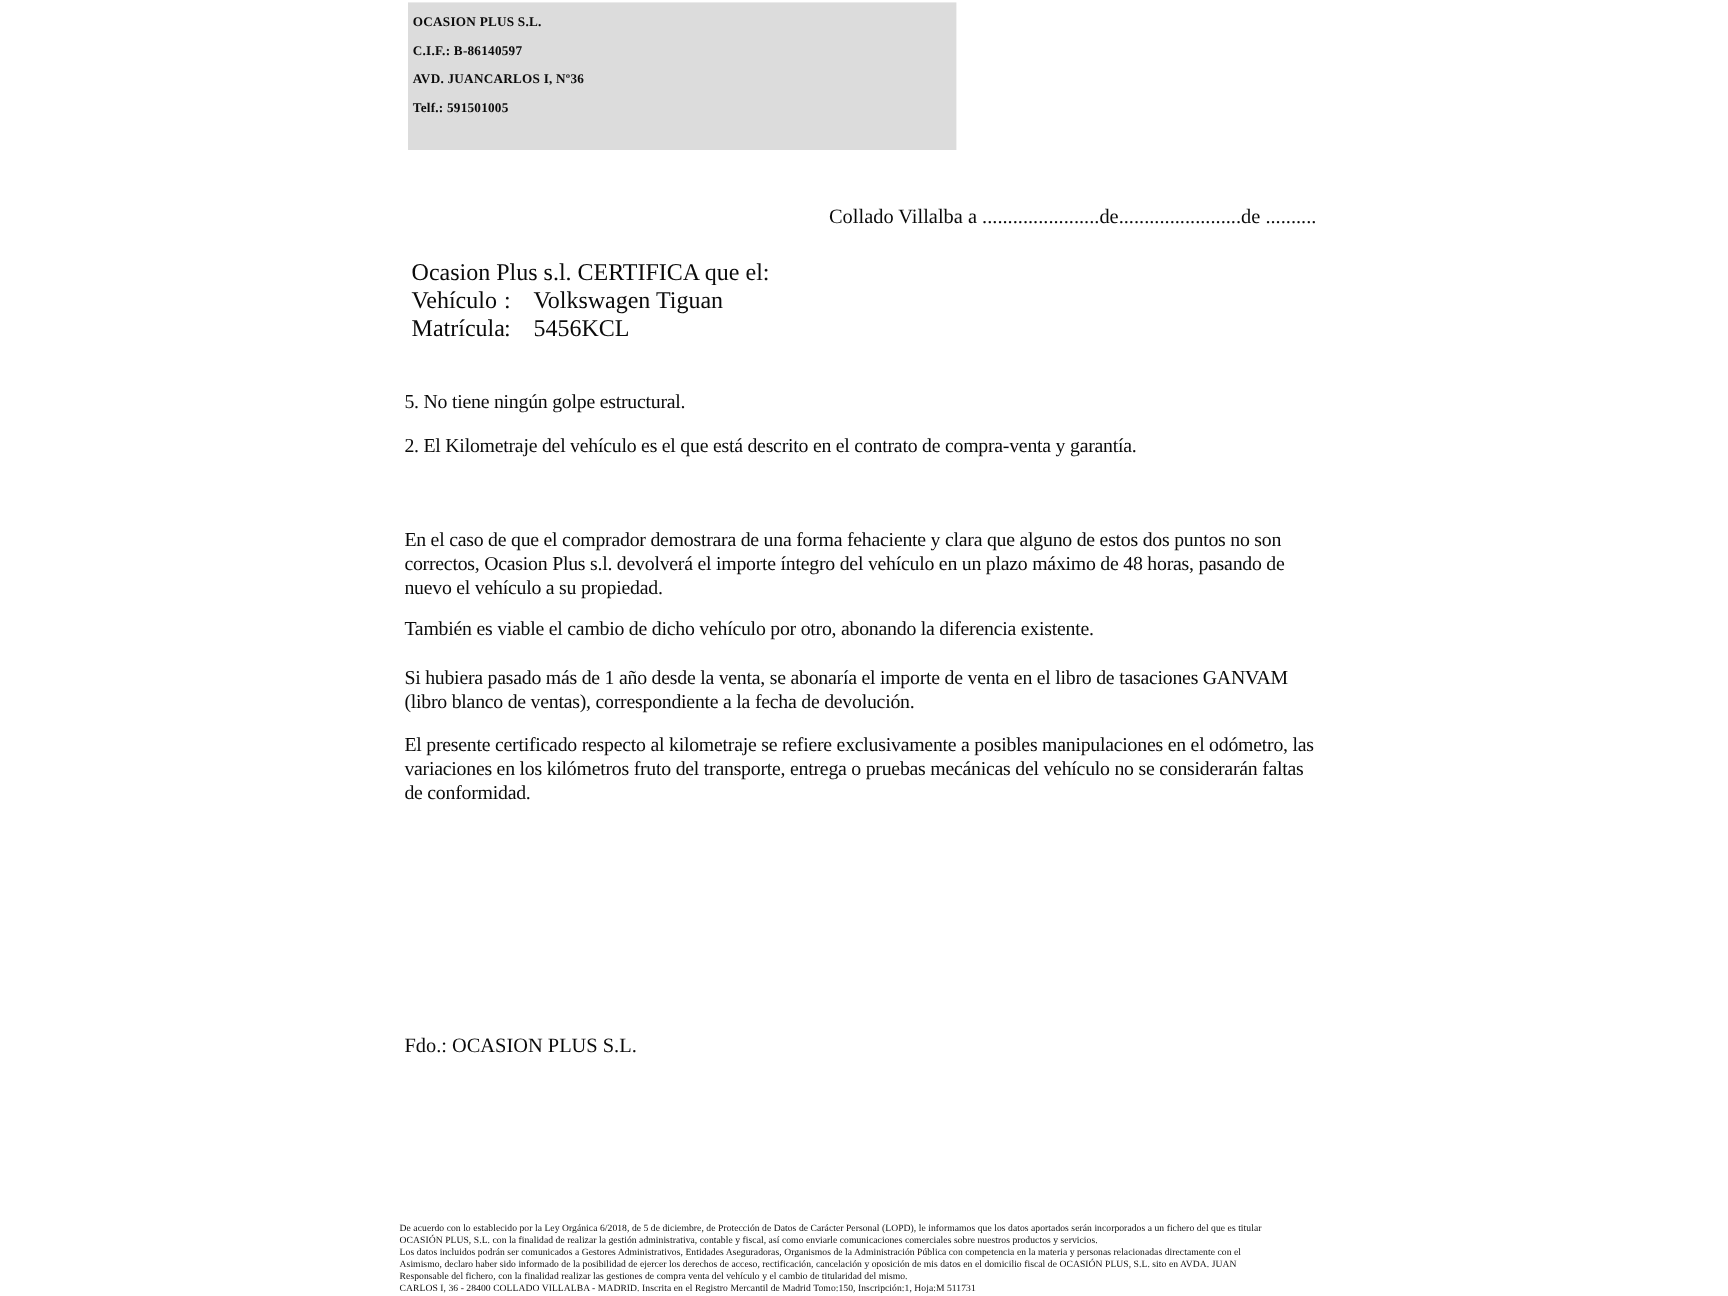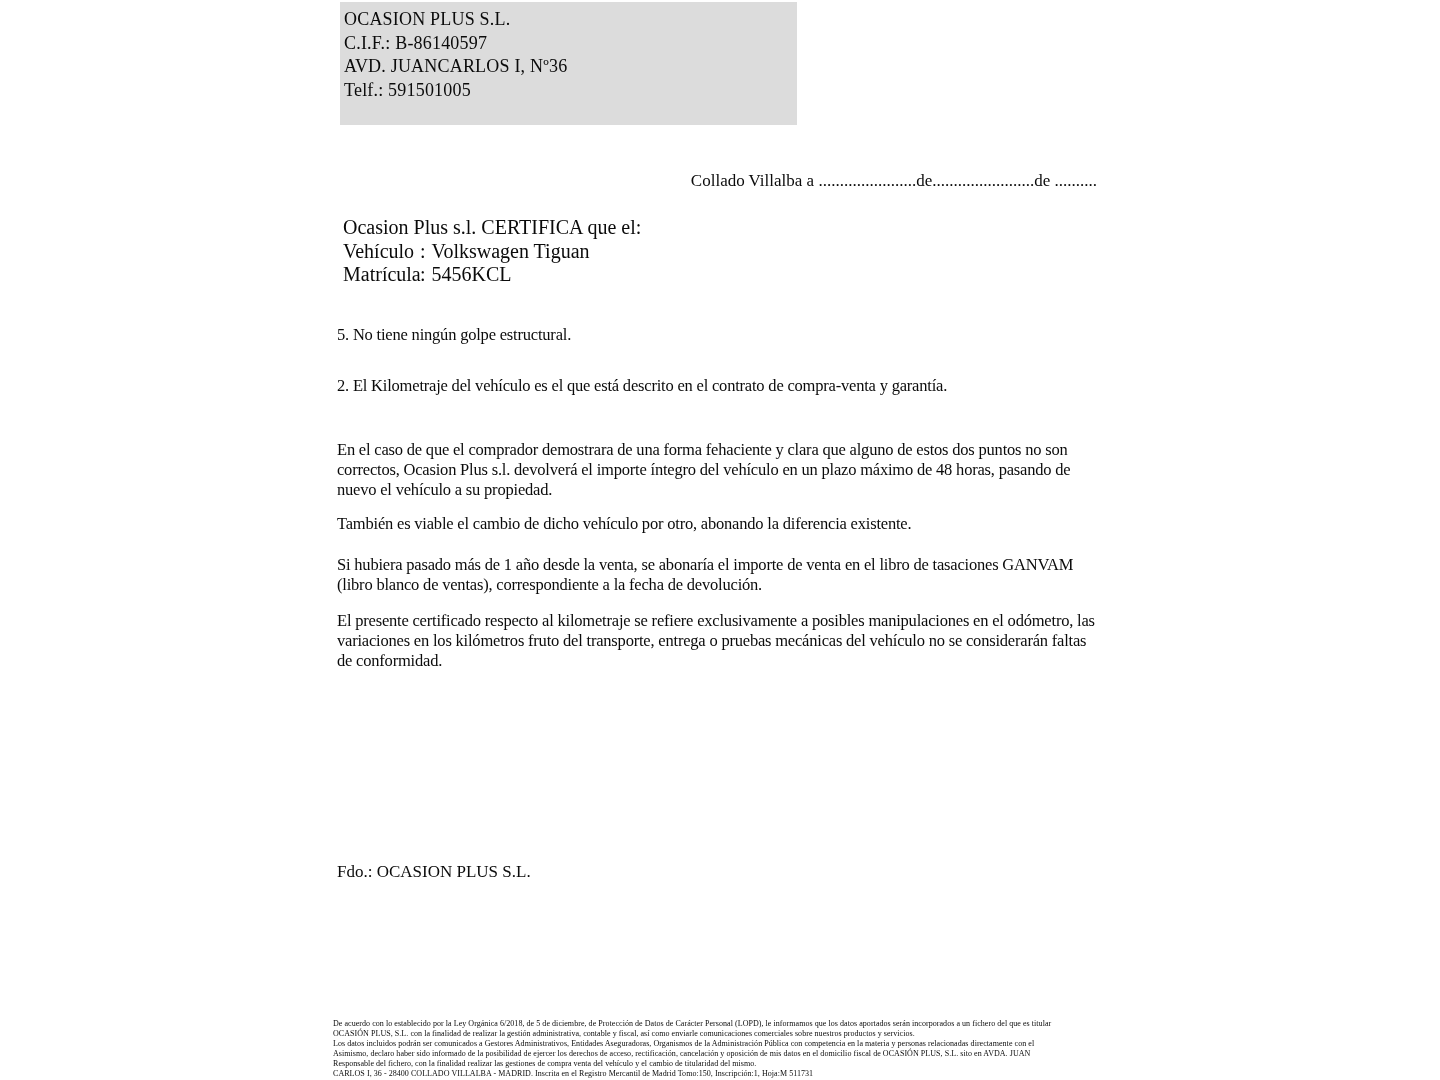--- a/index.html
+++ b/index.html
@@ -17,22 +17,22 @@
   
   #letterhead {
     left: 340px;
     top: 2px;
     width: 457px;
     height: 123px;
     box-sizing: border-box;
     padding: 6px 0 0 4px;
   }
   .lh-line {
-    font-weight: normal;
-    font-size: 18px;
+    font-weight: bold;
+    font-size: 11px;
     line-height: 23.7px;
     letter-spacing: 0.2px;
     white-space: nowrap;
   }
 
   
   #date-line {
     left: 333px;
     top: 171px;
     width: 764px;
@@ -48,32 +48,32 @@
     top: 216px;
     width: 700px;
     font-size: 20px;
     line-height: 23.6px;
   }
   .field-row { white-space: nowrap; }
   .field-label {
     display: inline-block;
     width: 77px;
   }
-  .field-value { margin-left: 6px; }
+  .field-value { margin-left: 19px; }
 
   
   .body-par {
     left: 337px;
     width: 768px;
     font-size: 16.5px;
     line-height: 20px;
     letter-spacing: -0.2px;
   }
   #point-1 { top: 325px; }
-  #point-2 { top: 376px; }
+  #point-2 { top: 362px; }
   #par-0 { top: 440px; }
   #par-1 { top: 514px; }
   #par-2 { top: 555px; }
   #par-3 { top: 611px; }
 
   
   #signature {
     left: 337px;
     top: 862px;
     font-size: 17px;

